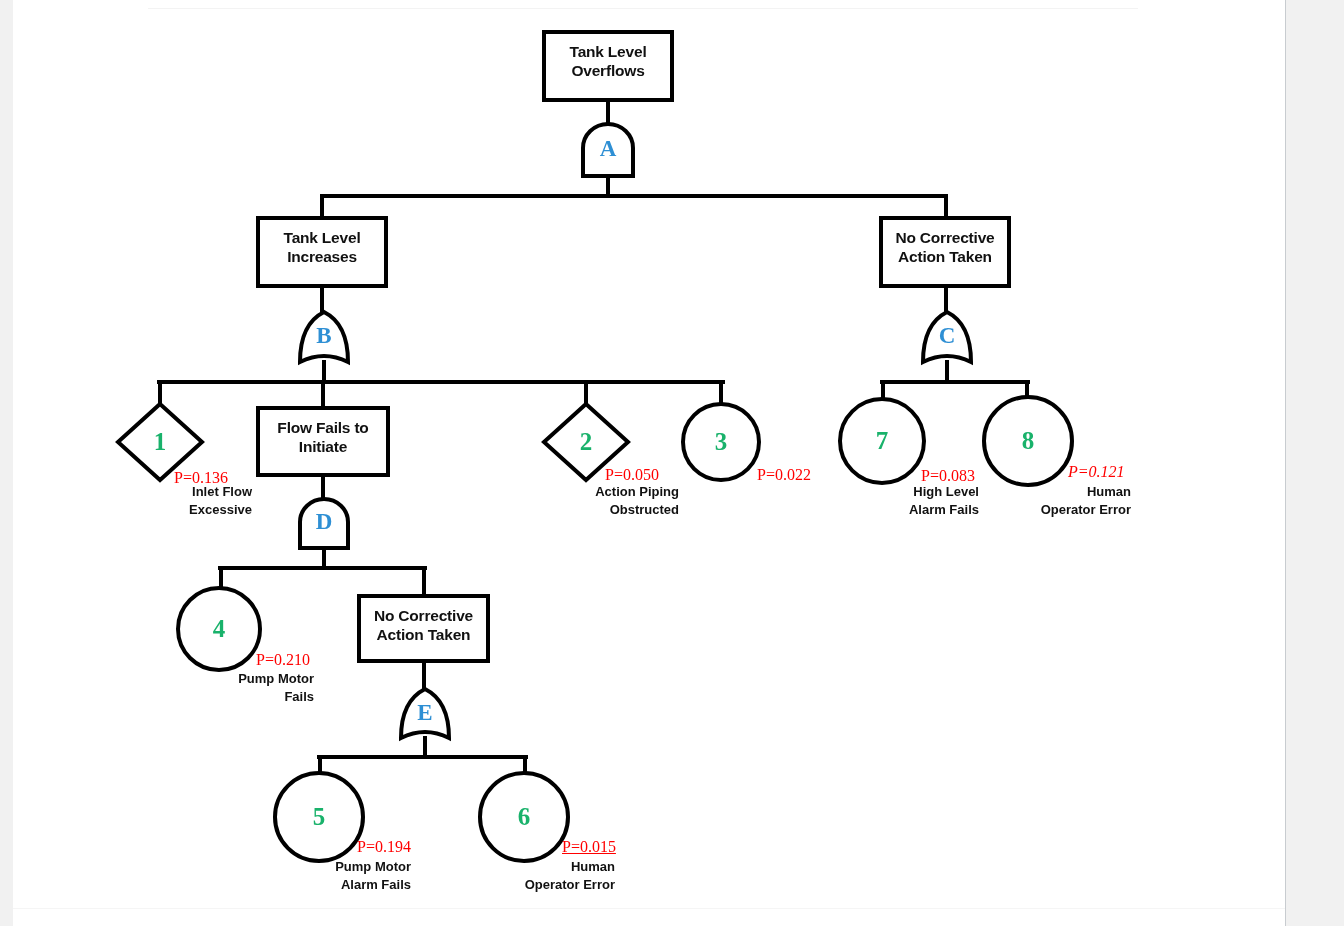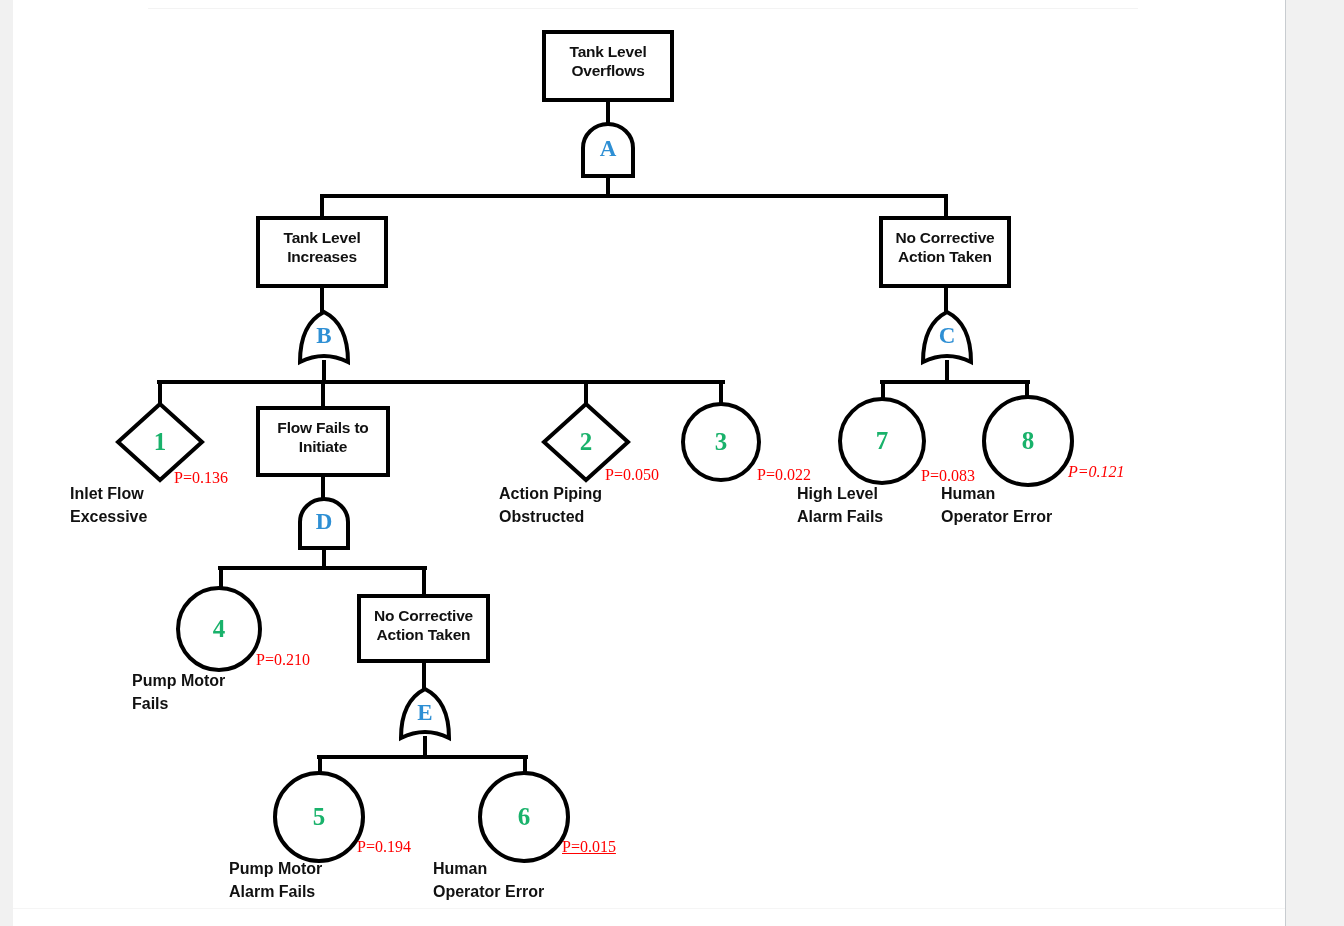--- a/index.html
+++ b/index.html
@@ -65,24 +65,24 @@
     font-weight: bold;
     color: #111111;
     line-height: 1.25;
     letter-spacing: -0.2px;
     white-space: pre-line;
     pointer-events: none;
   }
   .box-text { font-size: 15.5px; }
   .caption {
     position: absolute;
-    text-align: left;
+    text-align: right;
     font-family: "Liberation Sans", sans-serif;
     font-weight: bold;
-    font-size: 16px;
+    font-size: 13px;
     color: #111111;
     line-height: 1.42;
     white-space: pre-line;
   }
   .gate-letter {
     position: absolute;
     text-align: center;
     font-family: "Liberation Serif", serif;
     font-weight: bold;
     font-size: 23px;

